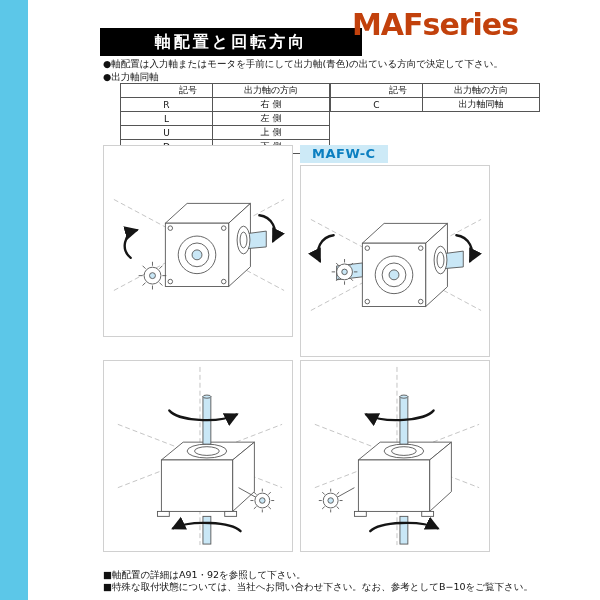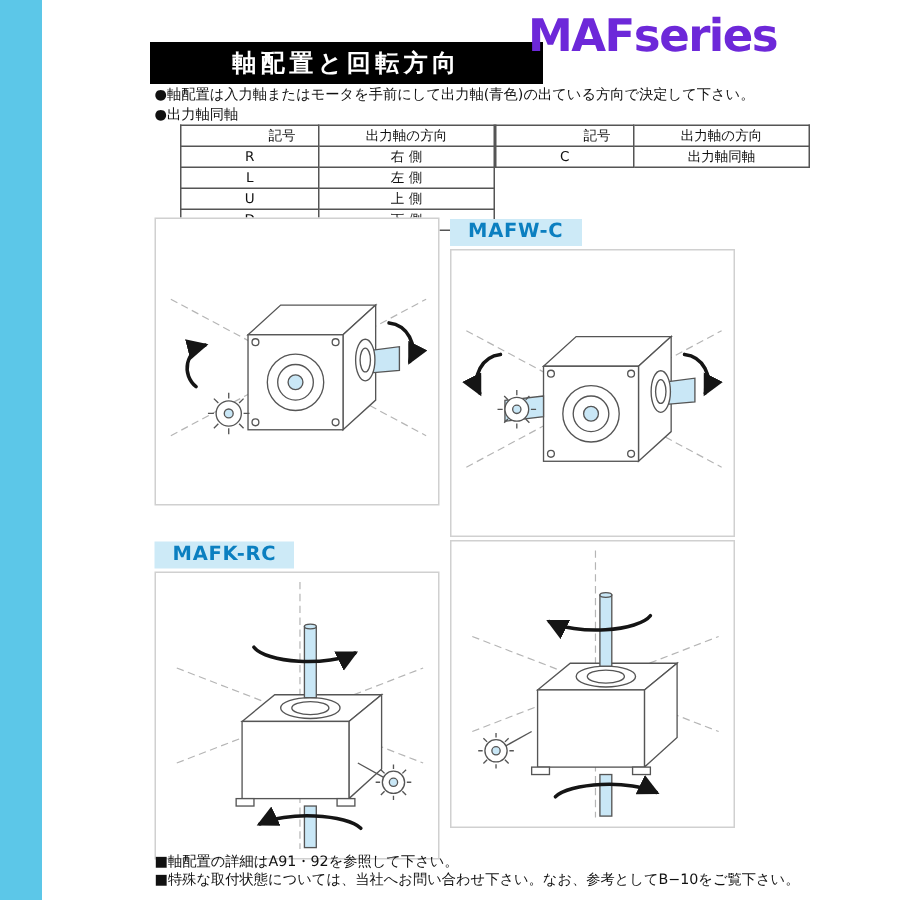--- a/index.html
+++ b/index.html
@@ -8,21 +8,21 @@
     background:#ffffff;font-family:"DejaVu Sans","Liberation Sans",sans-serif;color:#111;
   }
   .side-strip{position:absolute;left:0;top:0;width:28px;height:600px;background:#5cc7e8;}
   .header-bar{
     position:absolute;left:100px;top:12px;width:262px;height:28px;background:#000;
     color:#fff;display:flex;align-items:center;justify-content:center;
     font-size:16px;font-weight:bold;letter-spacing:3px;margin-top:16px;
   }
   .brand{
     position:absolute;left:352px;top:8px;width:140px;height:34px;text-align:right;
-    font-size:30px;font-weight:900;letter-spacing:-1px;color:#6d28d9;line-height:34px;
+    font-size:30px;font-weight:900;letter-spacing:-1px;color:#c2410c;line-height:34px;
   }
   .note{position:absolute;left:103px;font-size:9.5px;line-height:11px;white-space:nowrap;}
   .note1{top:58px;text-align:center;}
   .note2{top:71px;}
   .tbl-wrap{position:absolute;left:120px;top:83px;display:flex;align-items:flex-start;}
   table{border-collapse:collapse;}
   th,td{
     border:0.8px solid #555;font-size:9px;font-weight:normal;
     padding:0 3px;height:11px;text-align:center;white-space:nowrap;
   }
@@ -177,21 +177,20 @@
         <ellipse class="ln" cx="141" cy="95" rx="6.5" ry="14"></ellipse>
         <ellipse class="lnn" cx="141" cy="95" rx="3.5" ry="8"></ellipse>
       </g>
       <path class="arrow" d="M33,70 A18,18 0 0 0 19,96" marker-end="url(#ah2)"></path>
       <path class="arrow" d="M157,70 A18,18 0 0 1 171,96" marker-end="url(#ah2)"></path>
     </svg>
   </div>
 </div>
 
 <div class="panel panel-3">
-  <span class="panel-label">MAFK-RC</span>
   <div class="drawing-area">
     <svg viewBox="0 0 190 192" width="188" height="190">
       <defs>
         <marker id="ah3" markerWidth="7" markerHeight="7" refX="5" refY="3" orient="auto">
           <path d="M0,0 L6,3 L0,6 Z" fill="#151515"></path>
         </marker>
       </defs>
       <g>
         <line class="cl" x1="97" y1="6" x2="97" y2="186"></line>
         <line class="cl" x1="14" y1="64" x2="180" y2="128"></line>

